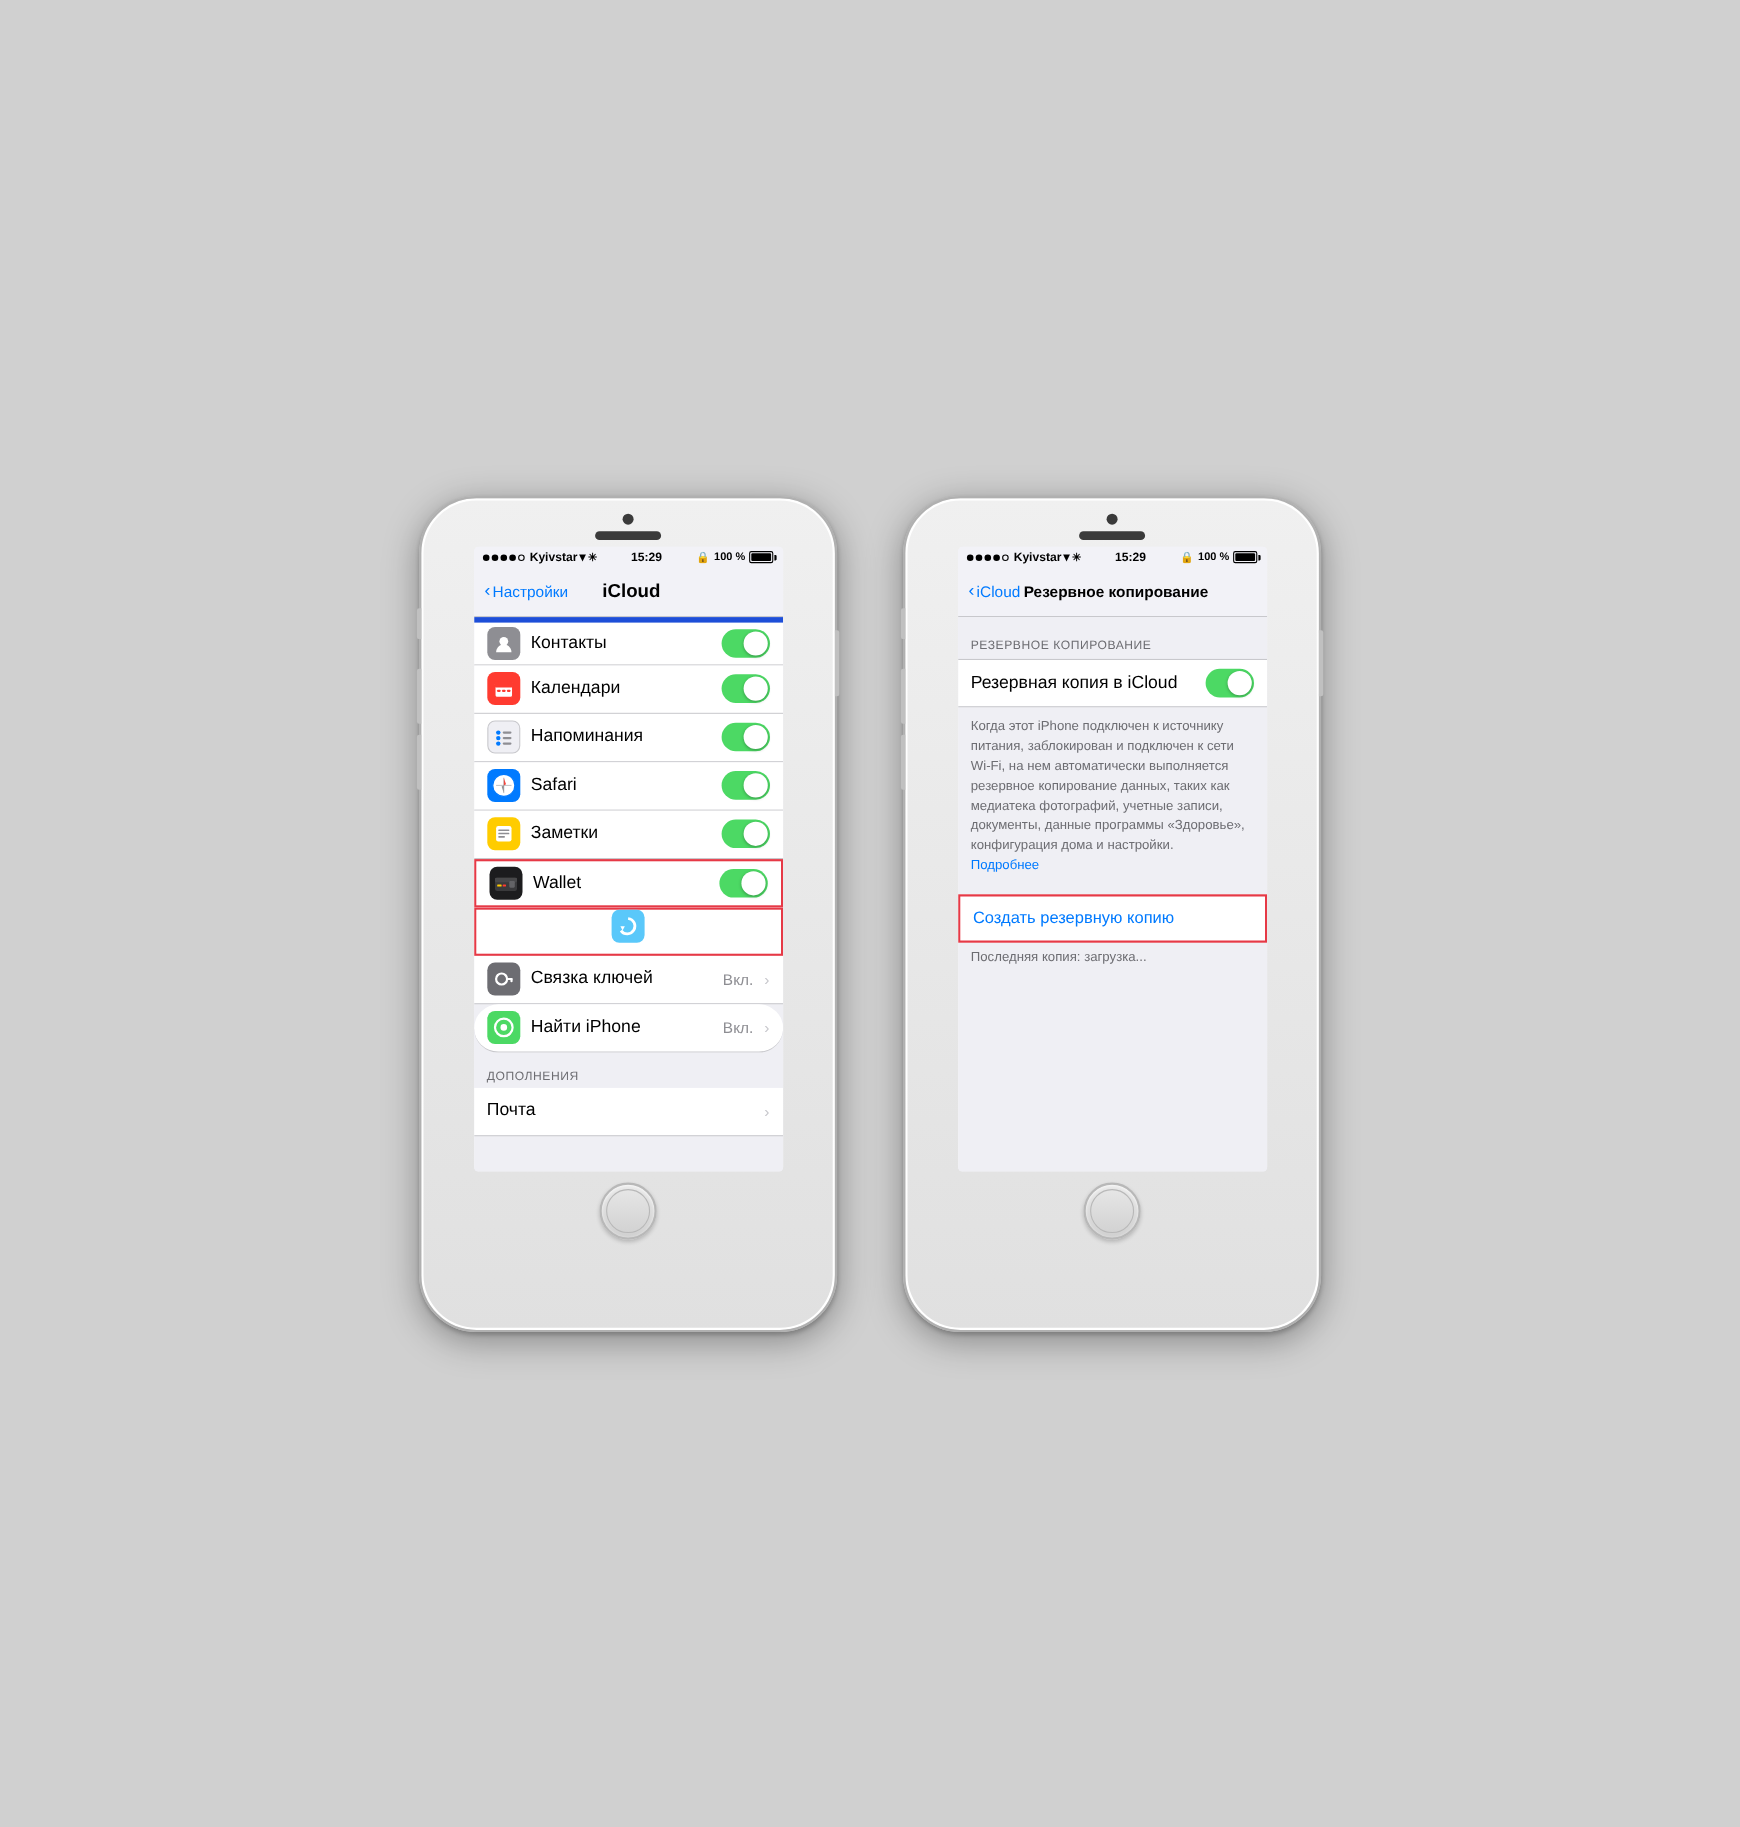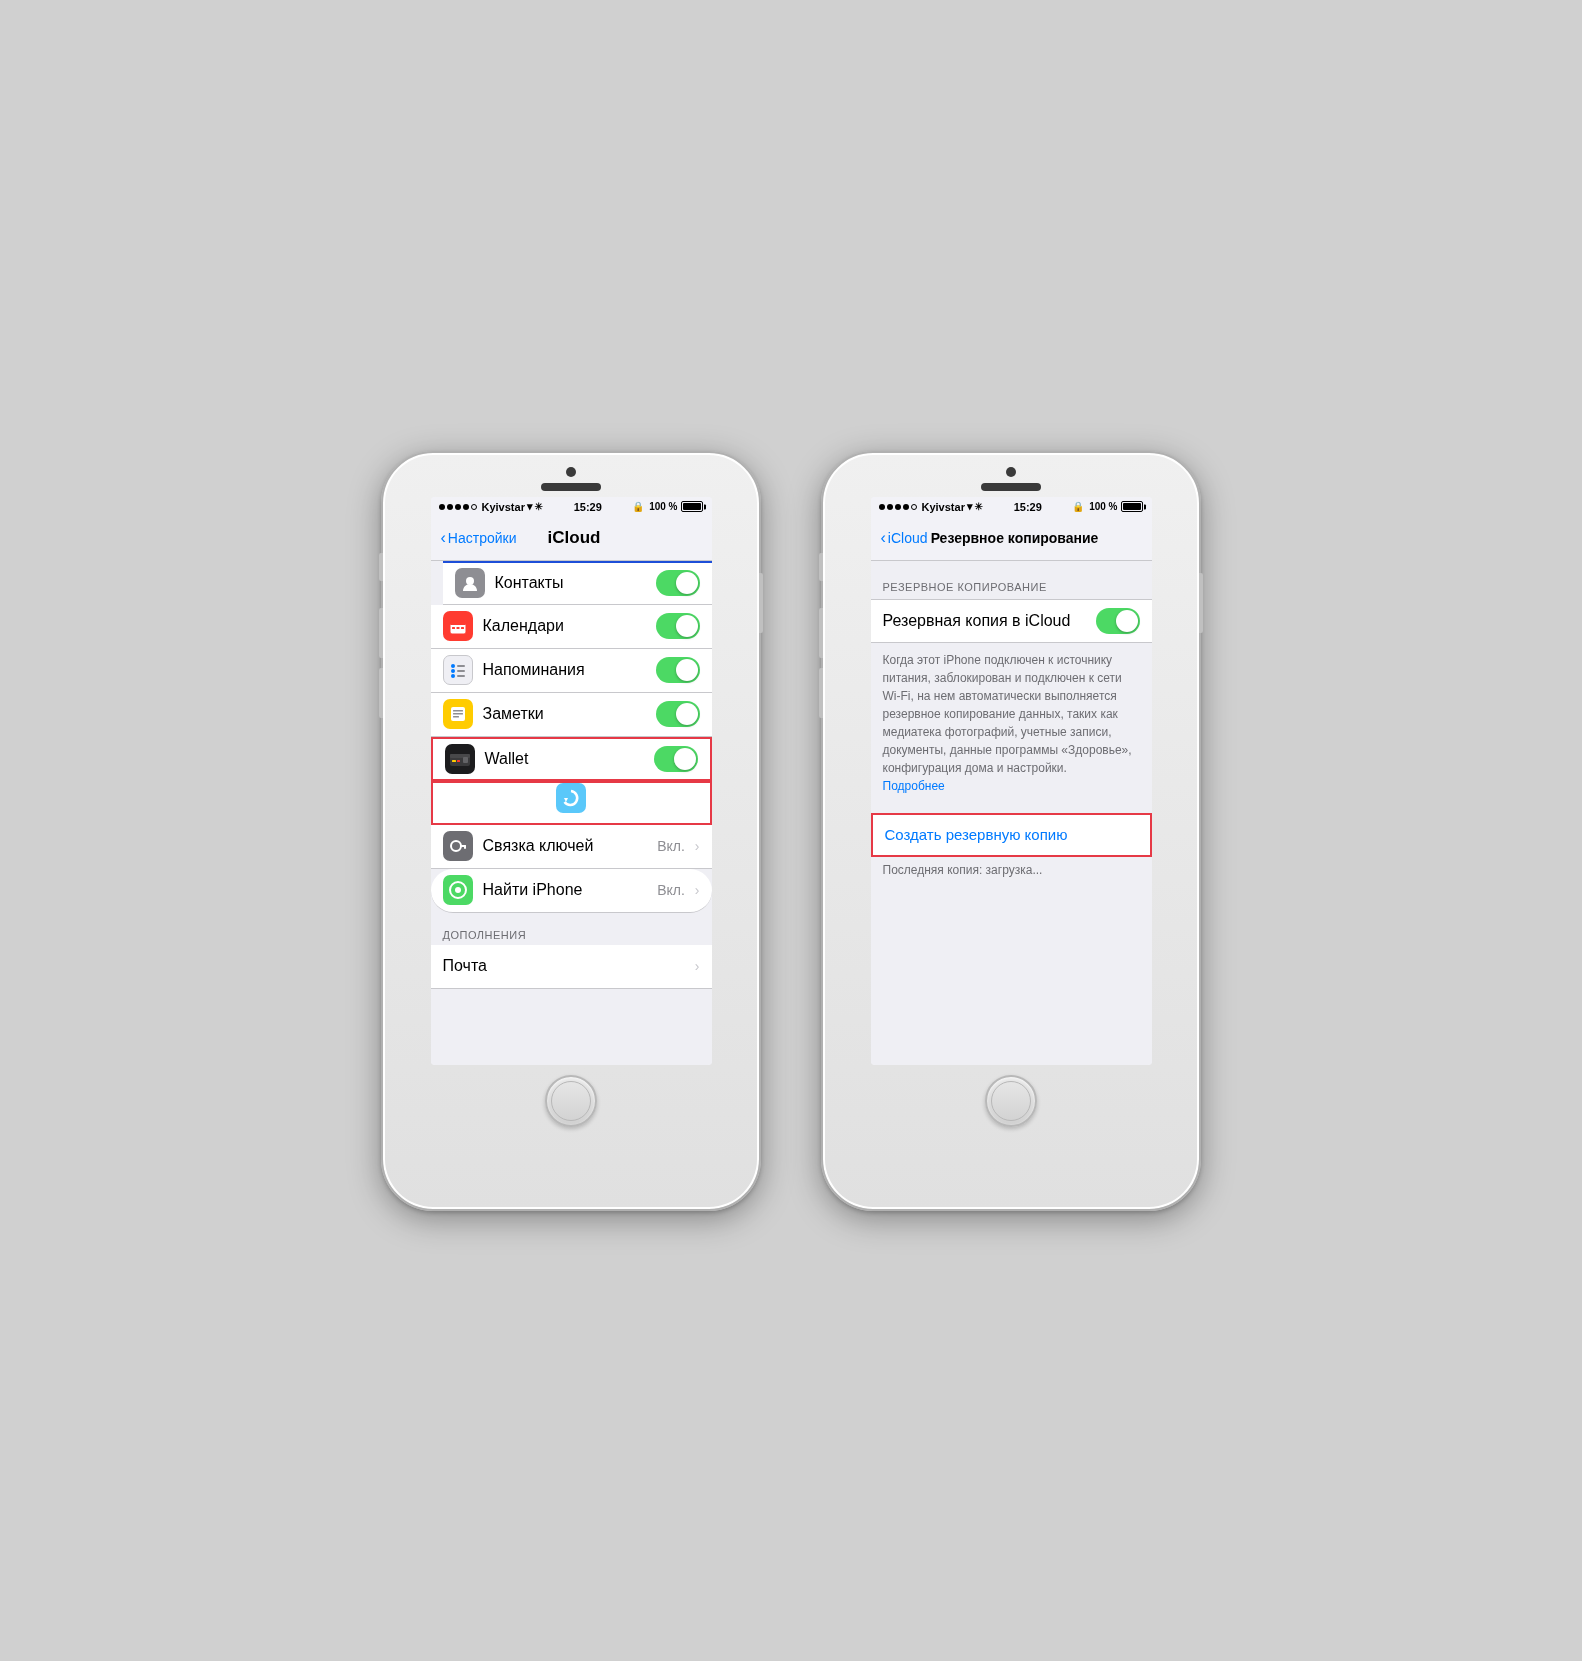--- a/index.html
+++ b/index.html
@@ -186,22 +186,21 @@
       background: #fff;
       height: 44px;
       display: flex;
       align-items: center;
       padding: 0 12px;
       gap: 10px;
       border-bottom: 1px solid #c8c8cc;
       position: relative;
     }
     .list-item:first-child {
-      border-top: 2px solid #1d4ed8;
-      margin-left: 12px;
+      border-top: 5px solid #1d4ed8;
     }
     .item-icon {
       width: 30px;
       height: 30px;
       border-radius: 7px;
       display: flex;
       align-items: center;
       justify-content: center;
       font-size: 18px;
       flex-shrink: 0;
@@ -471,20 +470,34 @@
                 <circle cx="4" cy="10" r="2" fill="#007aff"></circle>
                 <rect x="8" y="9" width="8" height="2" rx="1" fill="#8e8e93"></rect>
                 <circle cx="4" cy="15" r="2" fill="#007aff"></circle>
                 <rect x="8" y="14" width="8" height="2" rx="1" fill="#8e8e93"></rect>
               </svg>
             </div>
             <span class="item-label">Напоминания</span>
             <div class="toggle"></div>
           </div>
 
+          <div class="list-item">
+            <div class="item-icon safari">
+              <svg width="22" height="22" viewBox="0 0 22 22">
+                <circle cx="11" cy="11" r="10" fill="white" stroke="none"></circle>
+                <circle cx="11" cy="11" r="10" fill="none" stroke="#007aff" stroke-width="1"></circle>
+                <polygon points="11,4 13,10 11,11" fill="#ff3b30"></polygon>
+                <polygon points="11,18 9,12 11,11" fill="#8e8e93"></polygon>
+                <line x1="4" y1="11" x2="18" y2="11" stroke="#8e8e93" stroke-width="0.5"></line>
+                <line x1="11" y1="4" x2="11" y2="18" stroke="#8e8e93" stroke-width="0.5"></line>
+              </svg>
+            </div>
+            <span class="item-label">Safari</span>
+            <div class="toggle"></div>
+          </div>
 
           <div class="list-item">
             <div class="item-icon yellow">
               <svg width="18" height="18" viewBox="0 0 18 18">
                 <rect x="2" y="2" width="14" height="14" rx="2" fill="white"></rect>
                 <rect x="4" y="5" width="10" height="1.5" rx="0.5" fill="#8e8e93"></rect>
                 <rect x="4" y="8" width="10" height="1.5" rx="0.5" fill="#8e8e93"></rect>
                 <rect x="4" y="11" width="6" height="1.5" rx="0.5" fill="#8e8e93"></rect>
               </svg>
             </div>

